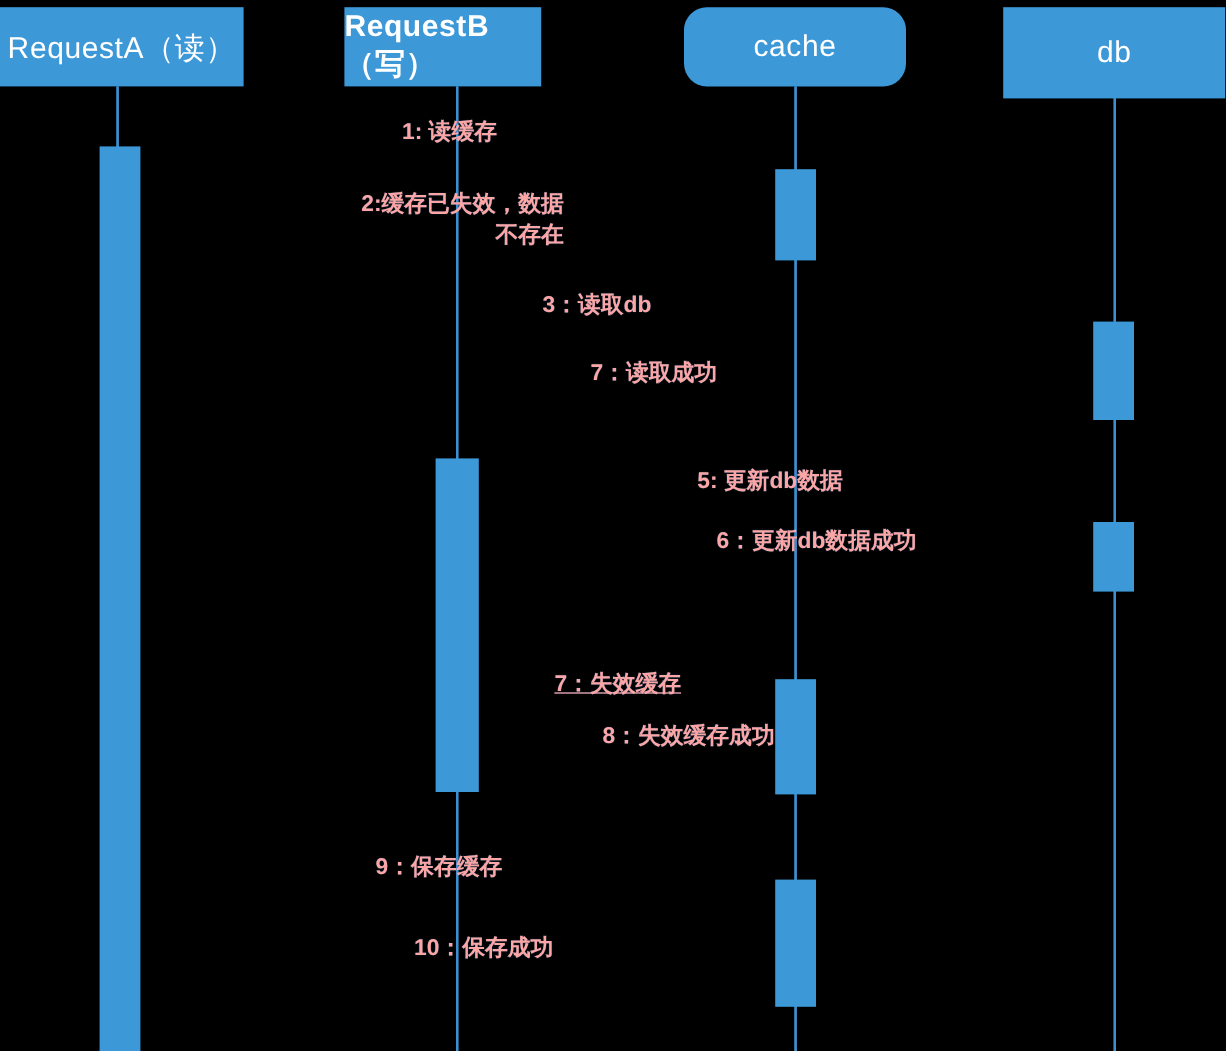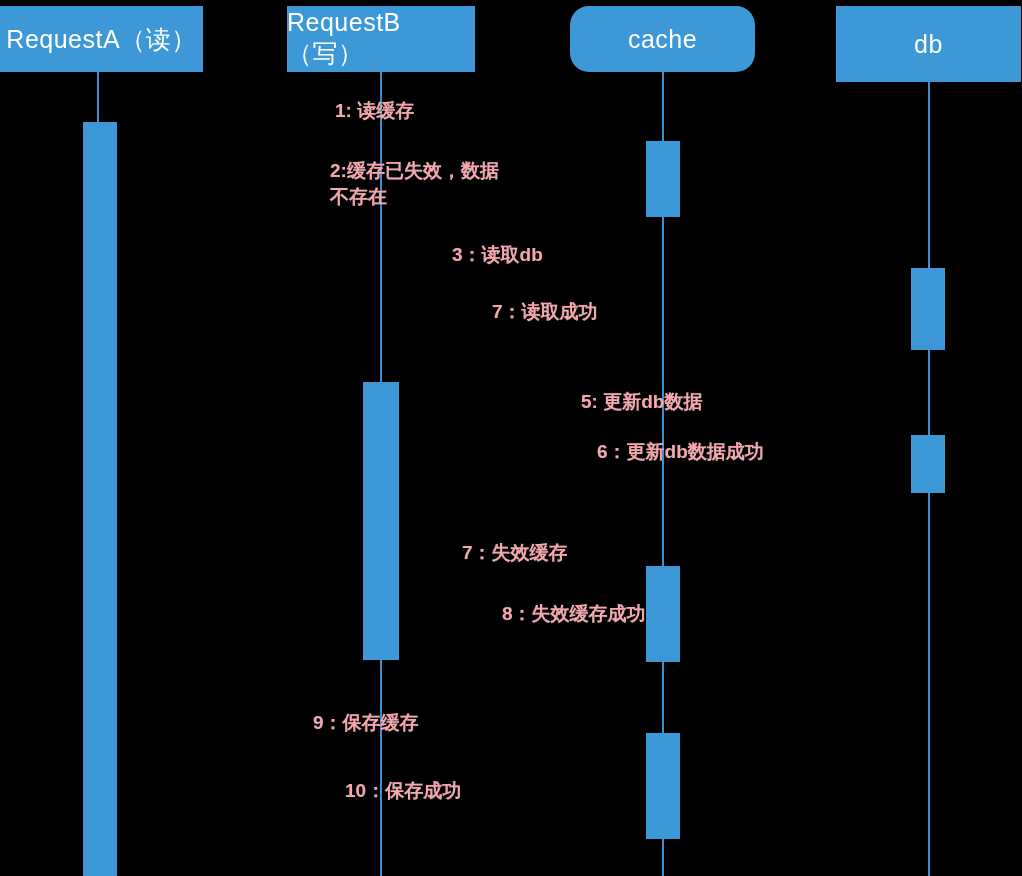--- a/index.html
+++ b/index.html
@@ -34,21 +34,21 @@
   }
   .msg{
     position:absolute;
     color:#fca5a5;
     font-size:19px;
     font-weight:bold;
     white-space:pre;
     line-height:26px;
     text-shadow:0 0 1px rgba(43,126,196,.6);
   }
-  .msg.two-line{white-space:pre-line;text-align:left;margin-left:29px;}
+  .msg.two-line{white-space:pre-line;text-align:right;}
 </style>
 </head>
 <body>
 
 <div id="stage">
   <div id="lifelines">
       <div class="lifeline" style="left: 97px; top: 72px; height: 804px;"></div>
       <div class="lifeline" style="left: 380px; top: 72px; height: 804px;"></div>
       <div class="lifeline" style="left: 662px; top: 72px; height: 804px;"></div>
       <div class="lifeline" style="left: 928px; top: 72px; height: 804px;"></div>
@@ -59,36 +59,36 @@
       <div class="activation" style="left: 646px; top: 141px; width: 34px; height: 76px;"></div>
       <div class="activation" style="left: 646px; top: 566px; width: 34px; height: 96px;"></div>
       <div class="activation" style="left: 646px; top: 733px; width: 34px; height: 106px;"></div>
       <div class="activation" style="left: 911px; top: 268px; width: 34px; height: 82px;"></div>
       <div class="activation" style="left: 911px; top: 435px; width: 34px; height: 58px;"></div>
     </div>
   <div id="boxes">
       <div class="participant-box" style="left: 0px; top: 6px; width: 203px; height: 66px;">
         <span>RequestA（读）</span>
       </div>
-      <div class="participant-box" style="left: 287px; top: 6px; width: 188px; height: 66px;">
+      <div class="participant-box" style="left: 287px; top: 6px; width: 164px; height: 66px; font-weight: bold;">
         <span>RequestB（写）</span>
       </div>
       <div class="participant-box" style="left: 570px; top: 6px; width: 185px; height: 66px; border-radius: 19px;">
         <span>cache</span>
       </div>
       <div class="participant-box" style="left: 836px; top: 6px; width: 185px; height: 76px;">
         <span>db</span>
       </div>
     </div>
   <div id="messages">
       <div class="msg" style="left: 335px; top: 98px;">1: 读缓存</div>
       <div class="msg two-line" style="left: 301px; top: 158px;">2:缓存已失效，数据
 不存在</div>
       <div class="msg" style="left: 452px; top: 242px;">3：读取db</div>
       <div class="msg" style="left: 492px; top: 299px;">7：读取成功</div>
       <div class="msg" style="left: 581px; top: 389px;">5: 更新db数据</div>
       <div class="msg" style="left: 597px; top: 439px;">6：更新db数据成功</div>
-      <div class="msg" style="left: 462px; top: 540px;">7：失效缓存</div>
+      <div class="msg" style="left: 462px; top: 558px; text-decoration: underline;">7：失效缓存</div>
       <div class="msg" style="left: 462px; top: 601px; margin-left: 40px;">8：失效缓存成功</div>
       <div class="msg" style="left: 313px; top: 710px;">9：保存缓存</div>
       <div class="msg" style="left: 345px; top: 778px;">10：保存成功</div>
     </div>
 </div>
 
 </body></html>

